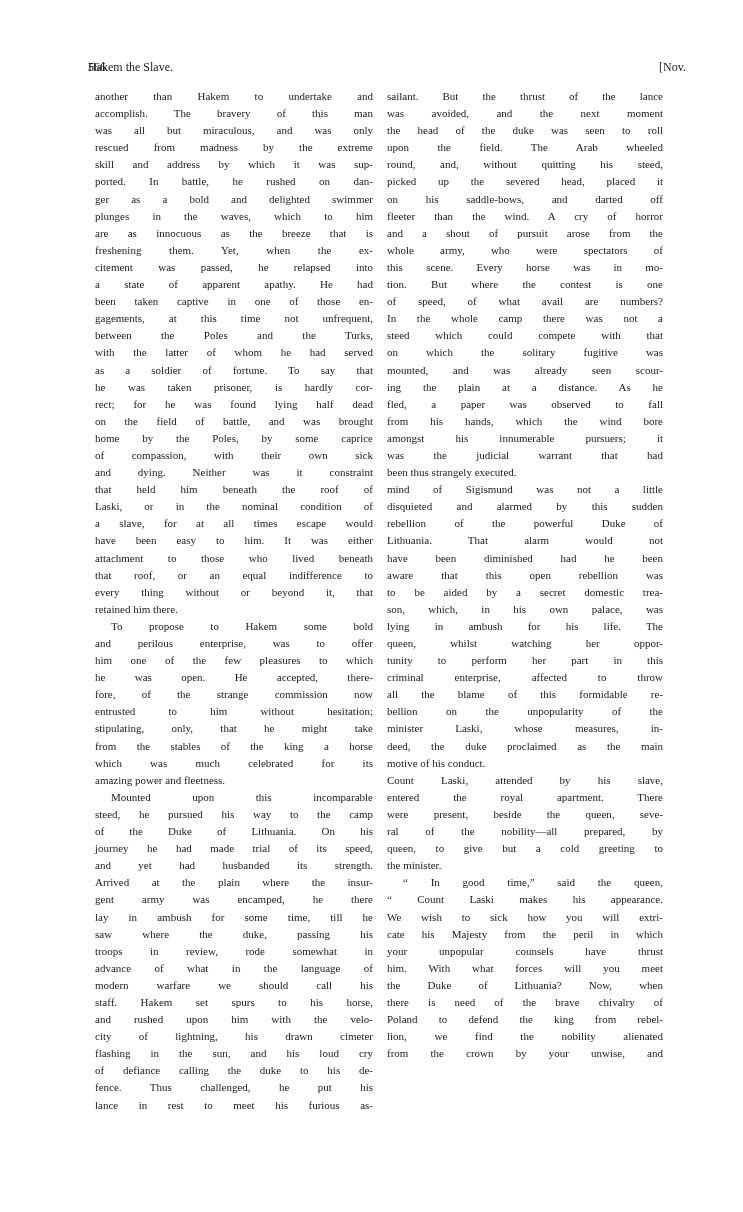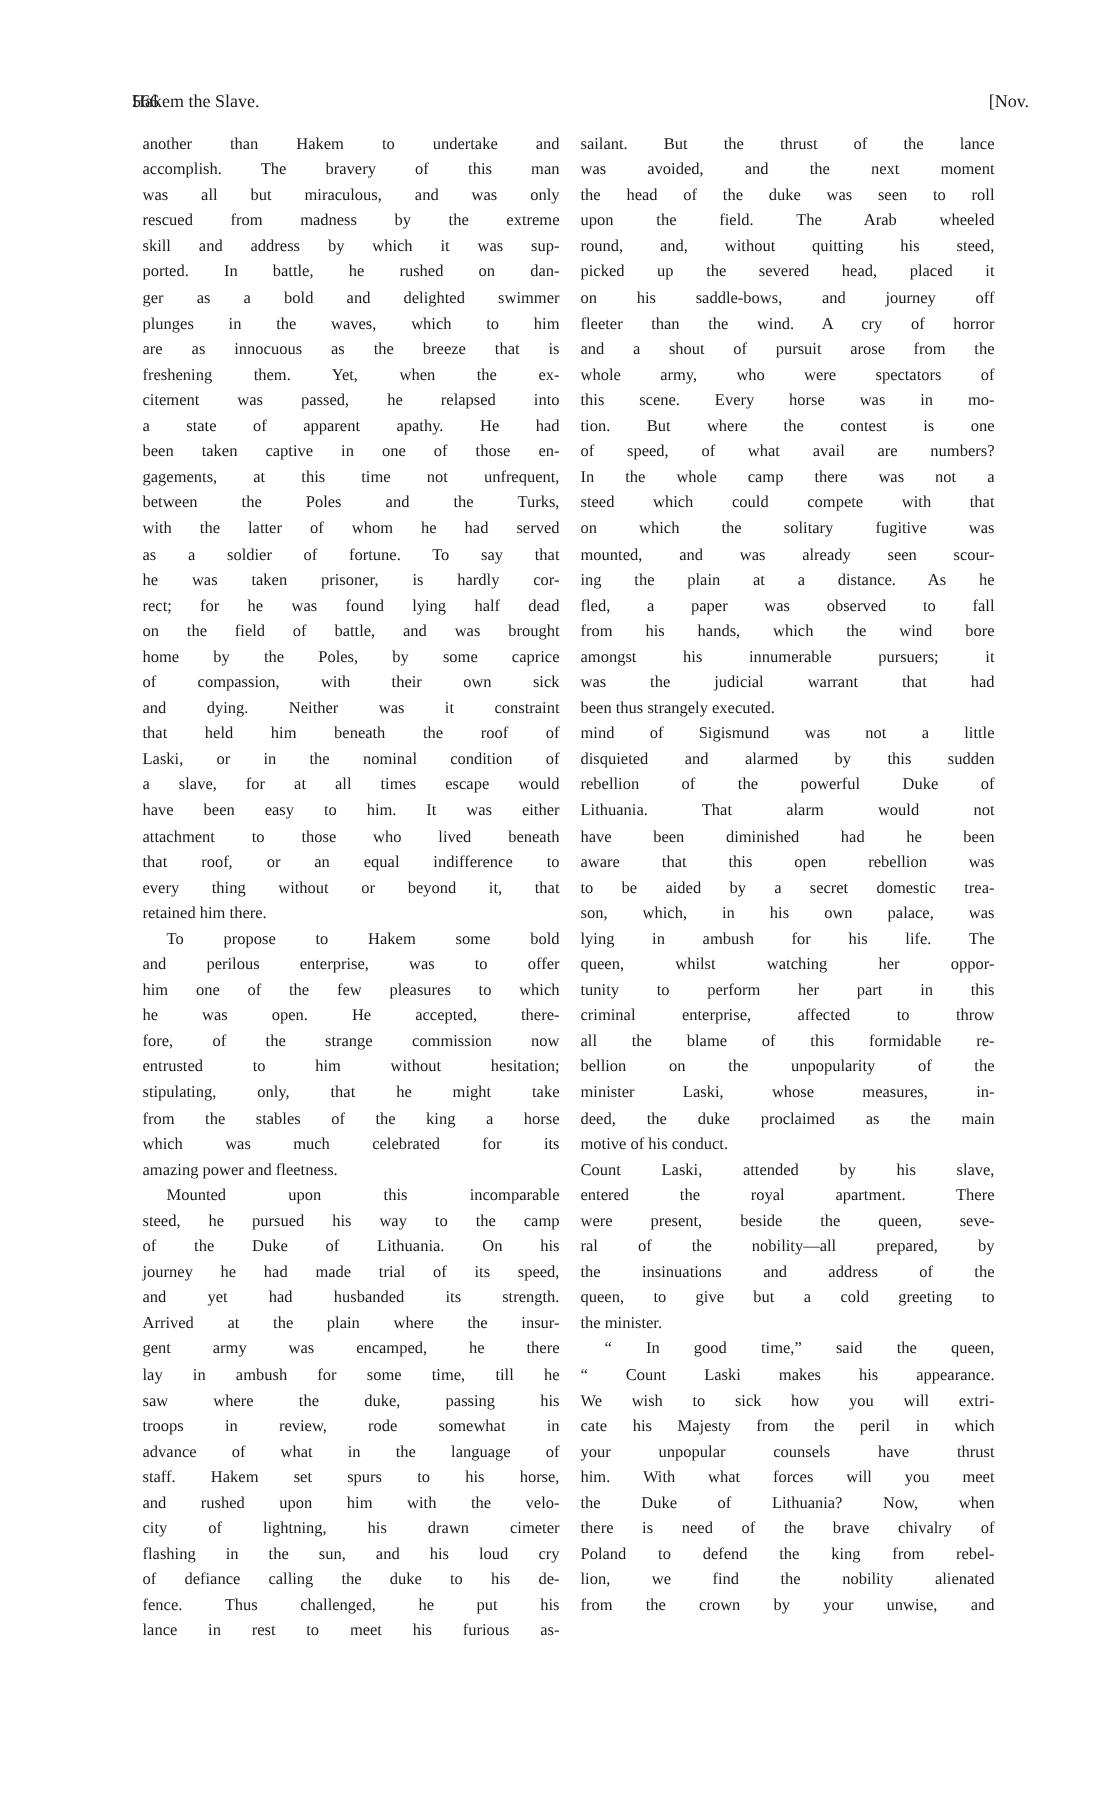--- a/index.html
+++ b/index.html
@@ -88,38 +88,39 @@
         <span class="line">steed, he pursued his way to the camp</span>
         <span class="line">of the Duke of Lithuania.  On his</span>
         <span class="line">journey he had made trial of its speed,</span>
         <span class="line">and yet had husbanded its strength.</span>
         <span class="line">Arrived at the plain where the insur-</span>
         <span class="line">gent army was encamped, he there</span>
         <span class="line">lay in ambush for some time, till he</span>
         <span class="line">saw where the duke, passing his</span>
         <span class="line">troops in review, rode somewhat in</span>
         <span class="line">advance of what in the language of</span>
+        <span class="line">modern warfare we should call his</span>
         <span class="line">staff.  Hakem set spurs to his horse,</span>
         <span class="line">and rushed upon him with the velo-</span>
         <span class="line">city of lightning, his drawn cimeter</span>
         <span class="line">flashing in the sun, and his loud cry</span>
         <span class="line">of defiance calling the duke to his de-</span>
         <span class="line">fence.  Thus challenged, he put his</span>
         <span class="line">lance in rest to meet his furious as-</span>
       </div>
     </div>
   <div class="col right">
       <div class="para">
         <span class="line">sailant.  But the thrust of the lance</span>
         <span class="line">was avoided, and the next moment</span>
         <span class="line">the head of the duke was seen to roll</span>
         <span class="line">upon the field.  The Arab wheeled</span>
         <span class="line">round, and, without quitting his steed,</span>
         <span class="line">picked up the severed head, placed it</span>
-        <span class="line">on his saddle-bows, and journey off</span>
+        <span class="line">on his saddle-bows, and darted off</span>
         <span class="line">fleeter than the wind.  A cry of horror</span>
         <span class="line">and a shout of pursuit arose from the</span>
         <span class="line">whole army, who were spectators of</span>
         <span class="line">this scene.  Every horse was in mo-</span>
         <span class="line">tion.  But where the contest is one</span>
         <span class="line">of speed, of what avail are numbers?</span>
         <span class="line">In the whole camp there was not a</span>
         <span class="line">steed which could compete with that</span>
         <span class="line">on which the solitary fugitive was</span>
         <span class="line">mounted, and was already seen scour-</span>
@@ -147,21 +148,20 @@
         <span class="line">bellion on the unpopularity of the</span>
         <span class="line">minister Laski, whose measures, in-</span>
         <span class="line">deed, the duke proclaimed as the main</span>
         <span class="line last">motive of his conduct.</span>
       </div>
       <div class="para">
         <span class="line">Count Laski, attended by his slave,</span>
         <span class="line">entered the royal apartment.  There</span>
         <span class="line">were present, beside the queen, seve-</span>
         <span class="line">ral of the nobility—all prepared, by</span>
-        <span class="line">the insinuations and address of the</span>
         <span class="line">queen, to give but a cold greeting to</span>
         <span class="line last">the minister.</span>
       </div>
       <div class="para">
         <span class="line indent">“ In good time,” said the queen,</span>
         <span class="line">“ Count Laski makes his appearance.</span>
         <span class="line">We wish to sick how you will extri-</span>
         <span class="line">cate his Majesty from the peril in which</span>
         <span class="line">your unpopular counsels have thrust</span>
         <span class="line">him.  With what forces will you meet</span>

